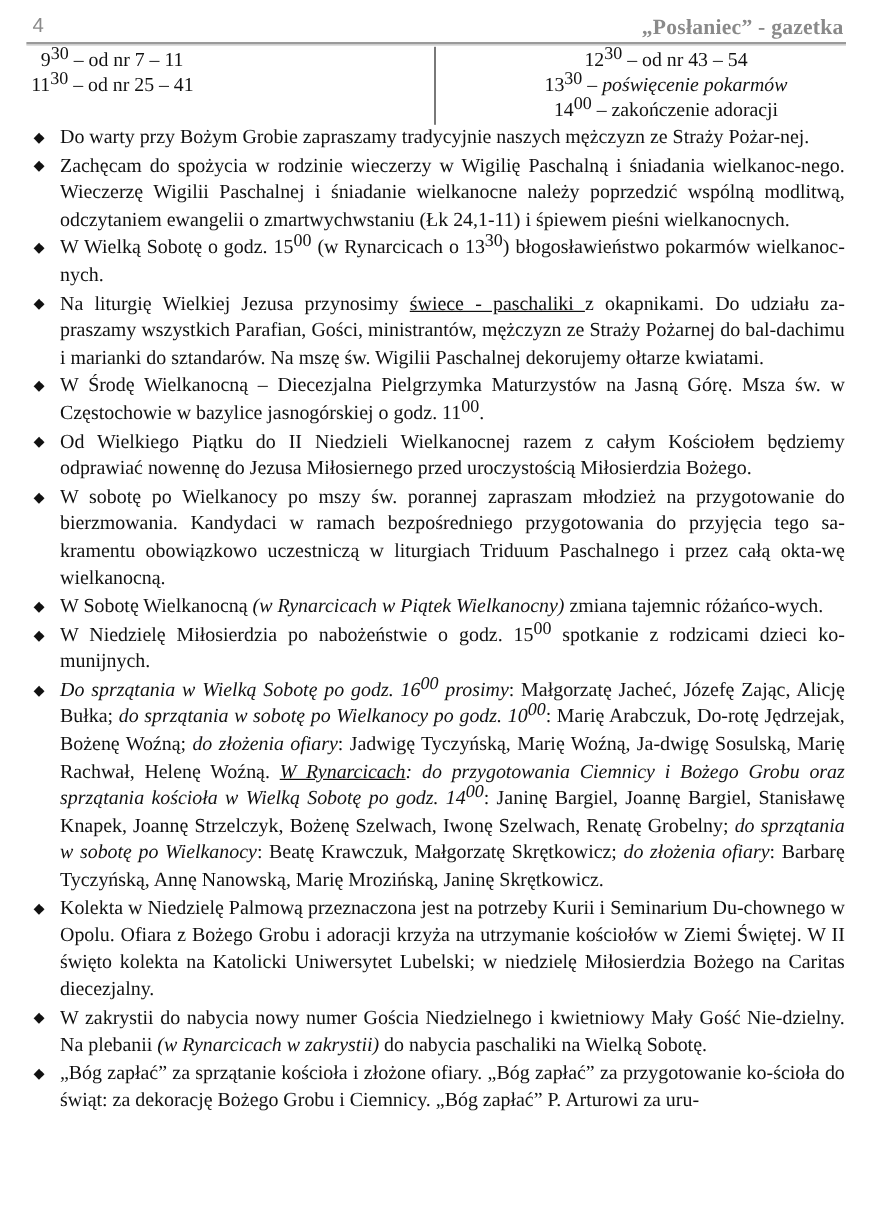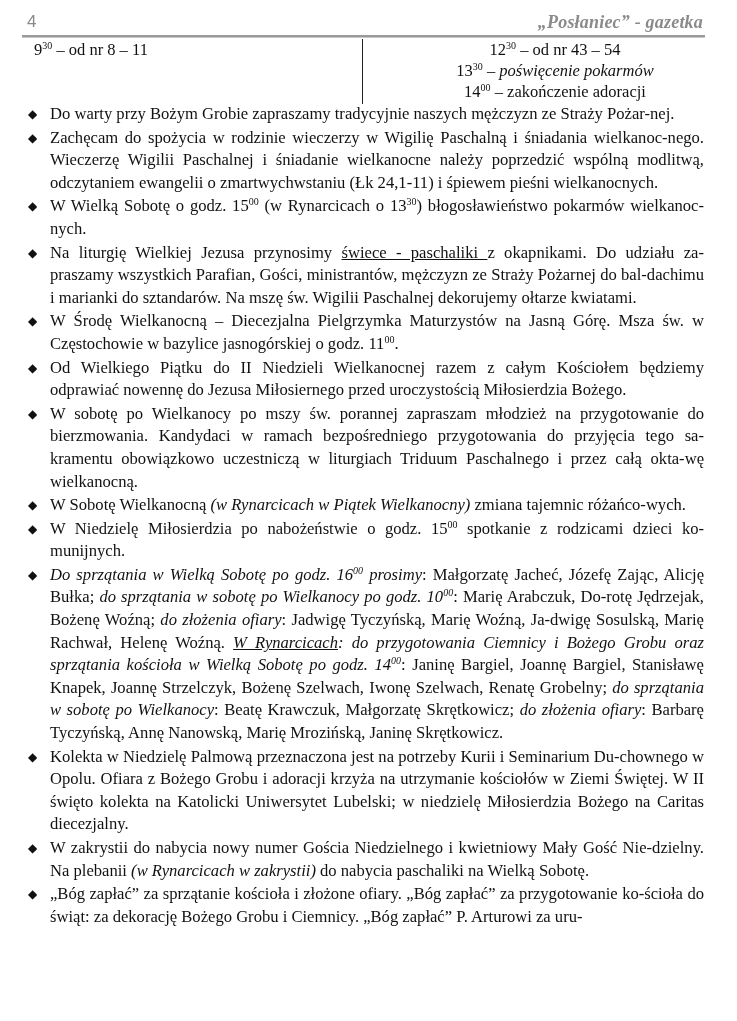--- a/index.html
+++ b/index.html
@@ -11,41 +11,41 @@
     .page-header {
       position: absolute; left: 27px; top: 8px; width: 676px; height: 30px;
     }
     .page-number {
       position: absolute; left: 0; top: 4px;
       font-family: "Liberation Sans", "DejaVu Sans", sans-serif;
       font-size: 17px; color: #8a8a8a;
     }
     .page-title {
       position: absolute; right: 0; top: 4px;
-      font-size: 18px; font-style: italic; font-weight: bold; color: #8a8a8a;
+      font-size: 18px; font-weight: bold; color: #8a8a8a;
       letter-spacing: 0.2px;
     }
     .header-rule {
       position: absolute; left: 22px; top: 35px; width: 683px; height: 0;
       border-top: 2px solid #9a9a9a; border-bottom: 1px solid #c8c8c8;
     }
     .schedule {
       position: absolute; left: 26px; top: 39px; width: 680px; height: 63px;
       font-size: 16.5px; line-height: 21px;
     }
     .schedule-col { position: absolute; top: 0; }
     .schedule-col.left { left: 0; width: 330px; }
     .schedule-col.right { left: 369px; width: 320px; text-align: center; }
     .schedule-divider {
       position: absolute; left: 336px; top: 0; width: 0; height: 65px;
       border-left: 1.5px solid #222;
     }
     .schedule-row { white-space: nowrap; }
     .schedule-row .pad { display: inline-block; width: 8px; }
-    sup { font-size: 10px; line-height: 0; vertical-align: 6px; }
+    sup { font-size: 15px; line-height: 0; vertical-align: 6px; }
     .content {
       position: absolute; left: 26px; top: 103px; width: 678px;
       font-size: 16.6px; line-height: 22.6px;
     }
     ul.items { list-style: none; margin: 0; padding: 0; }
     ul.items li {
       position: relative; padding-left: 24px; margin: 0 0 1px 0;
       text-align: justify; hyphens: manual;
     }
     ul.items li .bullet {
@@ -60,21 +60,22 @@
 <body>
 
 <div class="page-header">
   <span class="page-number">4</span>
   <span class="page-title">„Posłaniec” - gazetka</span>
 </div>
 <div class="header-rule"></div>
 
 <div class="schedule">
   <div class="schedule-col left">
-    <div class="schedule-row"><span class="pad"></span><span>9</span><sup>30</sup><span> – od nr 8 – 11</span></div>
+    <div class="schedule-row"><span class="pad"></span><span>9</span><sup>30</sup><span> – od nr 7 – 11</span></div>
+    <div class="schedule-row"><span>11</span><sup>30</sup><span> – od nr 25 – 41</span></div>
   </div>
   <div class="schedule-divider"></div>
   <div class="schedule-col right">
     <div class="schedule-row"><span>12</span><sup>30</sup><span> – od nr 43 – 54</span></div>
     <div class="schedule-row"><span>13</span><sup>30</sup><span> – </span><span class="it">poświęcenie pokarmów</span></div>
     <div class="schedule-row"><span>14</span><sup>00</sup><span> – zakończenie adoracji</span></div>
   </div>
 </div>
 
 <div class="content">

